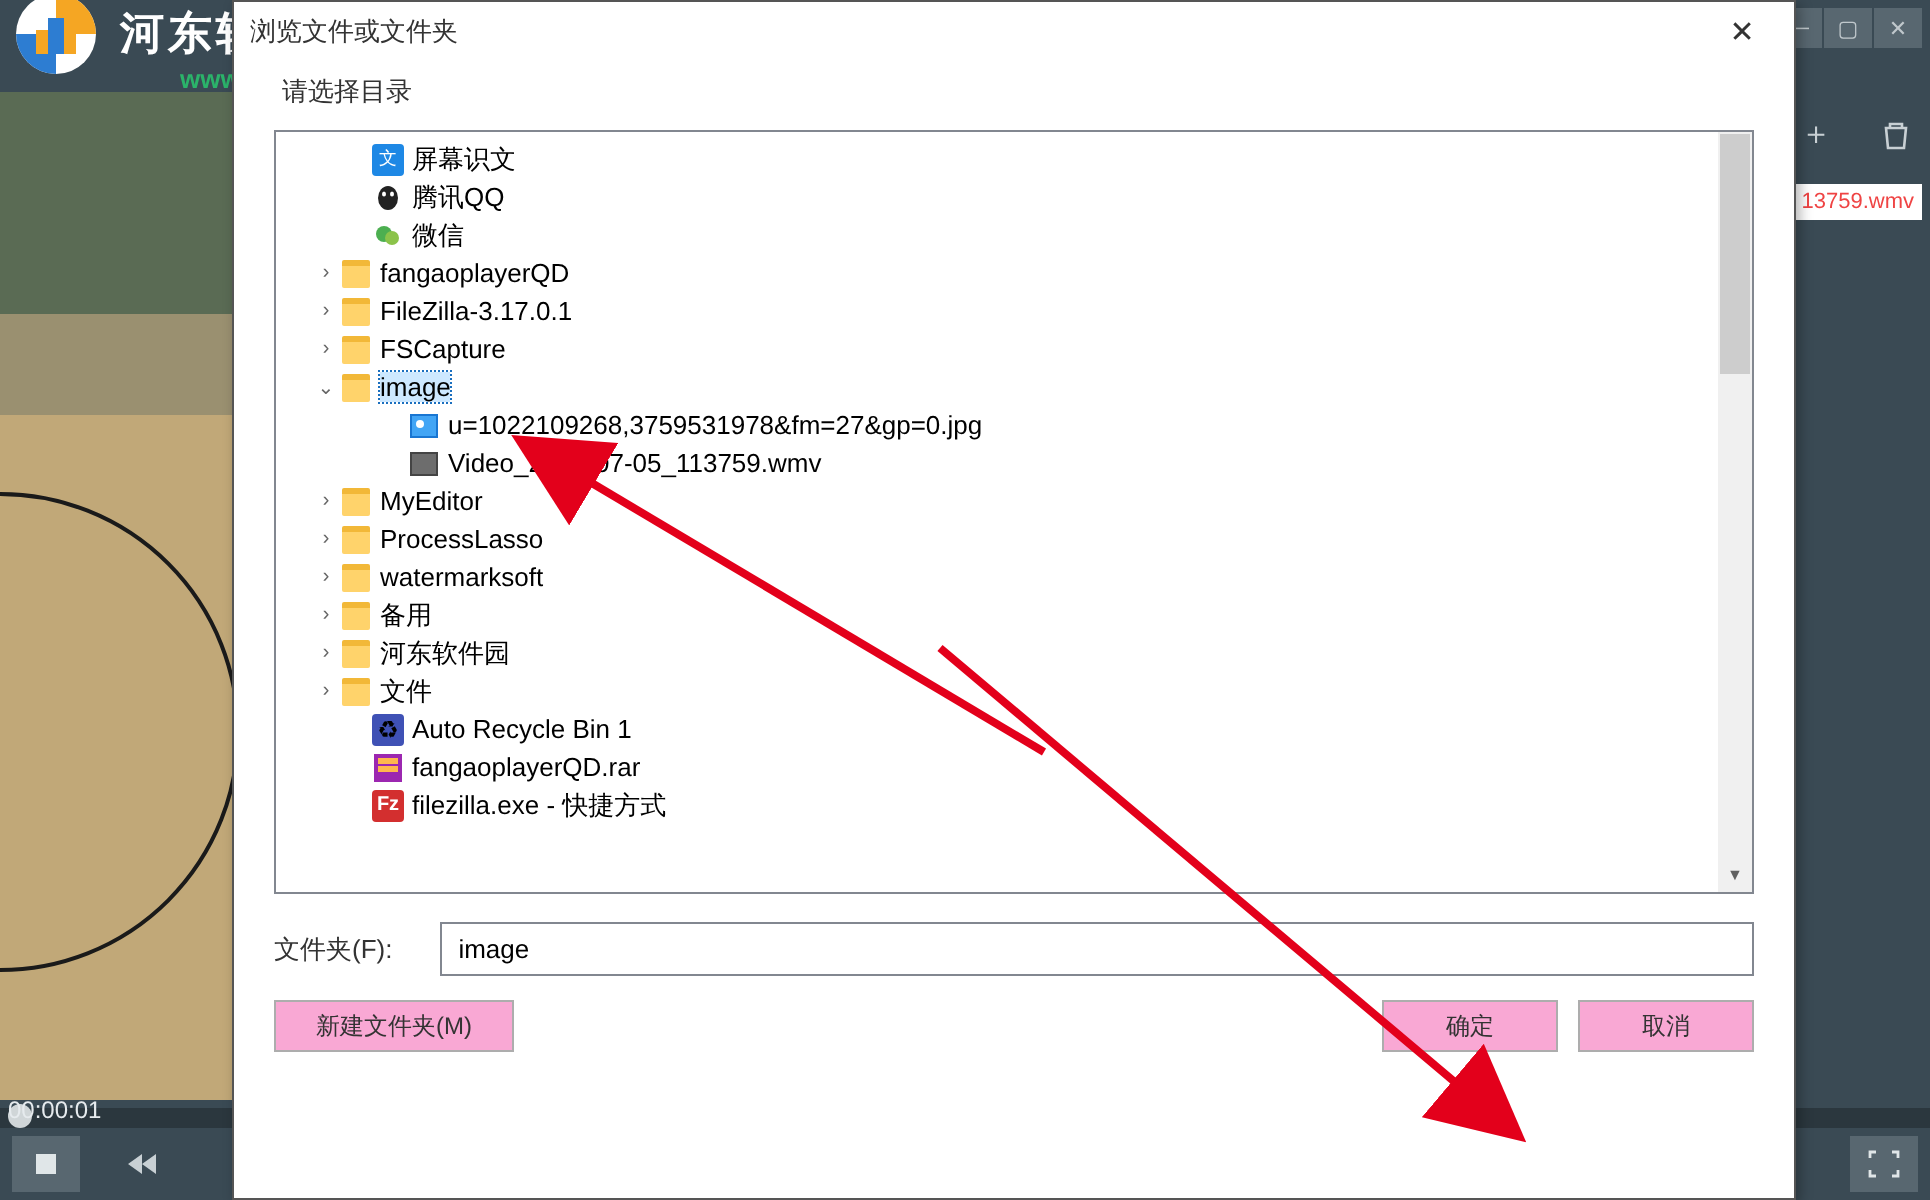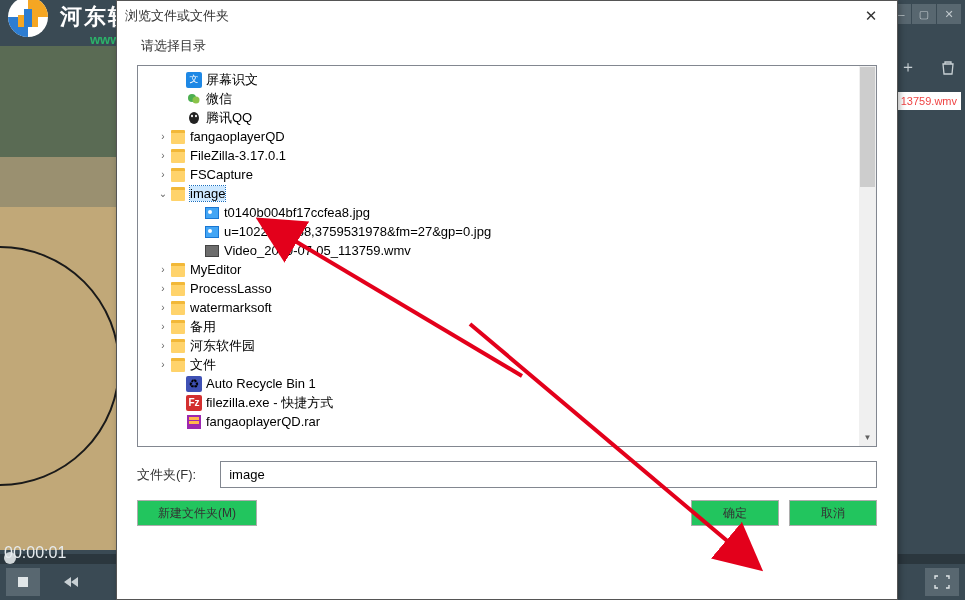--- a/index.html
+++ b/index.html
@@ -17,21 +17,21 @@
 
 .sidebar-icons { position: absolute; top: 56px; right: 6px; display: flex; gap: 18px; }
 .sidebar-icons .ico { width: 22px; height: 22px; color:#c8d0d4; display:flex; align-items:center; justify-content:center; font-size:16px; }
 
 .right-filename { position: absolute; top: 92px; right: 4px; background:#fff; color:#ef4444; padding: 3px 4px; font-size:11px; }
 
 .video-area { position: absolute; top: 46px; left: 0; width: 130px; bottom: 50px; background:#232c31; overflow:hidden; }
 .video-bg { position:absolute; inset:0; background: linear-gradient(180deg,#5a6b54 0%, #5a6b54 22%,  #9a9070 22%, #9a9070 32%, #c1a878 32%, #c1a878 100%); }
 .court-line { position:absolute; border: 2px solid #1a1a1a; border-radius:50%; }
 
-.timecode { position:absolute; left:4px; bottom:38px; color:#e6ebee; font-size:16px; }
+.timecode { position:absolute; left:4px; bottom:38px; color:#e6ebee; font-size:12px; }
 
 .bottom-bar { position:absolute; left:0; right:0; bottom:0; height:36px; background:#3a4a54; display:flex; align-items:center; padding:0 6px; gap:14px; }
 .bottom-bar .pbtn { width:34px; height:28px; background:#586770; display:flex; align-items:center; justify-content:center; color:#e0e6e8; font-size:14px; }
 .seek { position:absolute; left:0; right:0; bottom:36px; height:10px; background:#2b373e; }
 .seek .dot { position:absolute; left:4px; top:-2px; width:12px; height:12px; background:#d0d6d8; border-radius:50%; }
 
 
 .dialog { position:absolute; left:116px; top:0; width:782px; height:600px; background:#fff; border:1px solid #555; box-shadow: 2px 2px 6px rgba(0,0,0,.3); display:flex; flex-direction:column; }
 .dlg-title { height:30px; display:flex; align-items:center; padding:0 8px; border-bottom: none; color:#333;gap:36px; }
 .dlg-close { margin-left:auto; width:36px; height:28px; display:flex; align-items:center; justify-content:center; cursor:pointer; font-size:15px; }
@@ -57,21 +57,21 @@
 .folder-ico::before { content:""; display:block; width:14px; height:11px; background:#ffd36b; border-top:3px solid #f2b838; border-radius:1px; }
 .img-ico { width:14px; height:12px; background:#42a5f5; border:1px solid #1976d2; position:relative; }
 .img-ico::after { content:""; position:absolute; left:2px; top:2px; width:4px; height:4px; background:#fff; border-radius:50%; }
 .vid-ico { width:14px; height:12px; background:#6d6d6d; border:1px solid #444; }
 
 .dlg-folder-row { display:flex; align-items:center; margin: 14px 20px 0 20px; gap: 24px; }
 .dlg-folder-row label { color:#333; }
 .dlg-folder-row input { flex:1; border:1px solid #828790; padding:5px 8px; font-size:13px; background:#fff; }
 
 .dlg-btn-row { display:flex; justify-content:space-between; margin: 12px 20px 0 20px; }
-.dlg-btn-row .btn, .dlg-btn-row .btn-group .btn { min-width:88px; height:26px; border:1px solid #adadad; background:#22c55e; display:flex; align-items:center; justify-content:center; cursor:pointer; font-size:12px; color:#333; }
+.dlg-btn-row .btn, .dlg-btn-row .btn-group .btn { min-width:88px; height:26px; border:1px solid #adadad; background:#f9a8d4; display:flex; align-items:center; justify-content:center; cursor:pointer; font-size:12px; color:#333; }
 .btn-group { display:flex; gap:10px; }
 .btn.primary { background:#e1e1e1; }
 
 
 .red-arrow { position:absolute; pointer-events:none; }
 .red-arrow svg { overflow:visible; }
 
 .fullscreen-btn { position:absolute; right:6px; bottom:4px; width:34px; height:28px; background:#586770; display:flex; align-items:center; justify-content:center; color:#e0e6e8; }
 </style>
 </head>
@@ -155,37 +155,37 @@
       <div class="tree" id="tree">
           <div class="tree-row indent-2">
             <span class="exp"></span>
             <span class="ico" style="background:#1e88e5;color:#fff;border-radius:2px;font-size:9px;">文</span>
             <span class="lbl">屏幕识文</span>
           </div>
           <div class="tree-row indent-2">
             <span class="exp"></span>
             <span class="ico">
               <svg width="14" height="14" viewBox="0 0 14 14">
-                <circle cx="5" cy="6" r="4" fill="#4caf50"></circle>
-                <circle cx="9" cy="8" r="3.5" fill="#8bc34a"></circle>
-              </svg>
-            </span>
-            <span class="lbl">微信</span>
-          </div>
-          <div class="tree-row indent-2">
-            <span class="exp"></span>
-            <span class="ico">
-              <svg width="14" height="14" viewBox="0 0 14 14">
                 <ellipse cx="7" cy="7" rx="5" ry="6" fill="#222"></ellipse>
                 <ellipse cx="5" cy="5" rx="1" ry="1.3" fill="#fff"></ellipse>
                 <ellipse cx="9" cy="5" rx="1" ry="1.3" fill="#fff"></ellipse>
               </svg>
             </span>
             <span class="lbl">腾讯QQ</span>
           </div>
+          <div class="tree-row indent-2">
+            <span class="exp"></span>
+            <span class="ico">
+              <svg width="14" height="14" viewBox="0 0 14 14">
+                <circle cx="5" cy="6" r="4" fill="#4caf50"></circle>
+                <circle cx="9" cy="8" r="3.5" fill="#8bc34a"></circle>
+              </svg>
+            </span>
+            <span class="lbl">微信</span>
+          </div>
           <div class="tree-row indent-1">
             <span class="exp">›</span>
             <span class="ico">
               <span class="folder-ico"></span>
             </span>
             <span class="lbl">fangaoplayerQD</span>
           </div>
           <div class="tree-row indent-1">
             <span class="exp">›</span>
             <span class="ico">
@@ -205,27 +205,20 @@
             <span class="ico">
               <span class="folder-ico"></span>
             </span>
             <span class="lbl">image</span>
           </div>
           <div class="tree-row indent-3">
             <span class="exp"></span>
             <span class="ico">
               <span class="img-ico"></span>
             </span>
-            <span class="lbl">t0140b004bf17ccfea8.jpg</span>
-          </div>
-          <div class="tree-row indent-3">
-            <span class="exp"></span>
-            <span class="ico">
-              <span class="img-ico"></span>
-            </span>
             <span class="lbl">u=1022109268,3759531978&amp;fm=27&amp;gp=0.jpg</span>
           </div>
           <div class="tree-row indent-3">
             <span class="exp"></span>
             <span class="ico">
               <span class="vid-ico"></span>
             </span>
             <span class="lbl">Video_2019-07-05_113759.wmv</span>
           </div>
           <div class="tree-row indent-1">
@@ -267,36 +260,36 @@
             <span class="exp">›</span>
             <span class="ico">
               <span class="folder-ico"></span>
             </span>
             <span class="lbl">文件</span>
           </div>
           <div class="tree-row indent-2">
             <span class="exp"></span>
             <span class="ico" style="background:#3f51b5;border-radius:2px;">♻</span>
             <span class="lbl">Auto Recycle Bin 1</span>
-          </div>
-          <div class="tree-row indent-2">
-            <span class="exp"></span>
-            <span class="ico" style="background:#d32f2f;color:#fff;font-weight:bold;font-size:10px;border-radius:2px;">Fz</span>
-            <span class="lbl">filezilla.exe - 快捷方式</span>
           </div>
           <div class="tree-row indent-2">
             <span class="exp"></span>
             <span class="ico">
               <svg width="14" height="14">
                 <rect width="14" height="14" fill="#9c27b0"></rect>
                 <rect x="2" y="2" width="10" height="3" fill="#ffb74d"></rect>
                 <rect x="2" y="6" width="10" height="3" fill="#ffb74d"></rect>
               </svg>
             </span>
             <span class="lbl">fangaoplayerQD.rar</span>
+          </div>
+          <div class="tree-row indent-2">
+            <span class="exp"></span>
+            <span class="ico" style="background:#d32f2f;color:#fff;font-weight:bold;font-size:10px;border-radius:2px;">Fz</span>
+            <span class="lbl">filezilla.exe - 快捷方式</span>
           </div>
         </div>
       <div class="tree-scroll">
         <div class="arr up">▲</div>
         <div class="thumb"></div>
         <div class="arr down">▼</div>
       </div>
     </div>
 
     <div class="dlg-folder-row">

